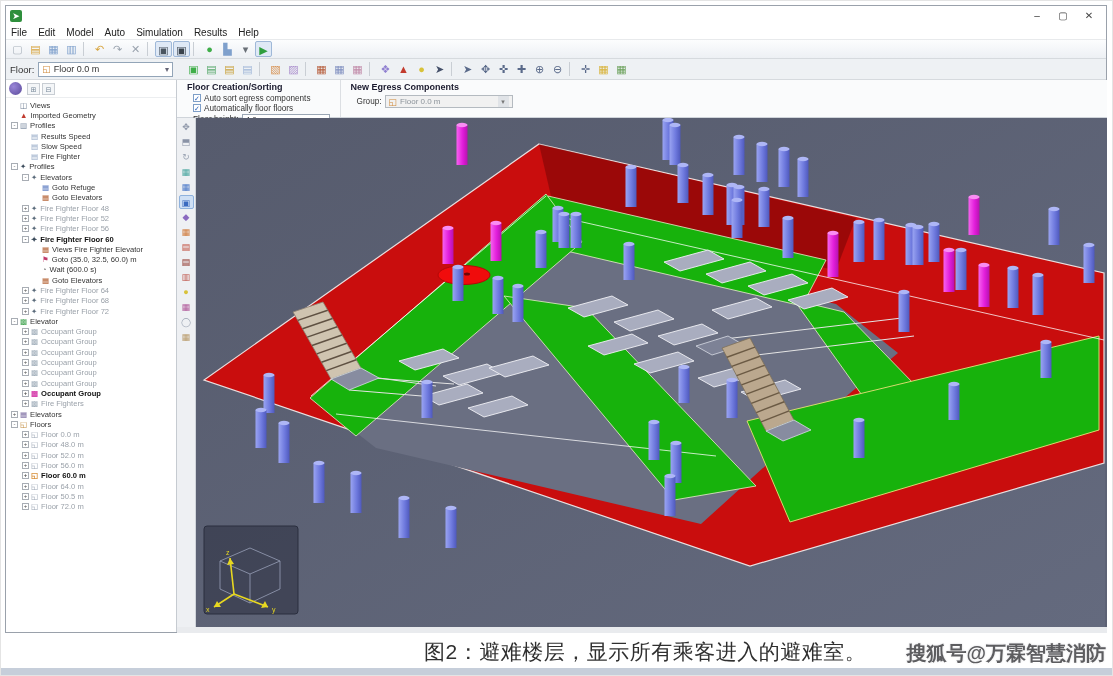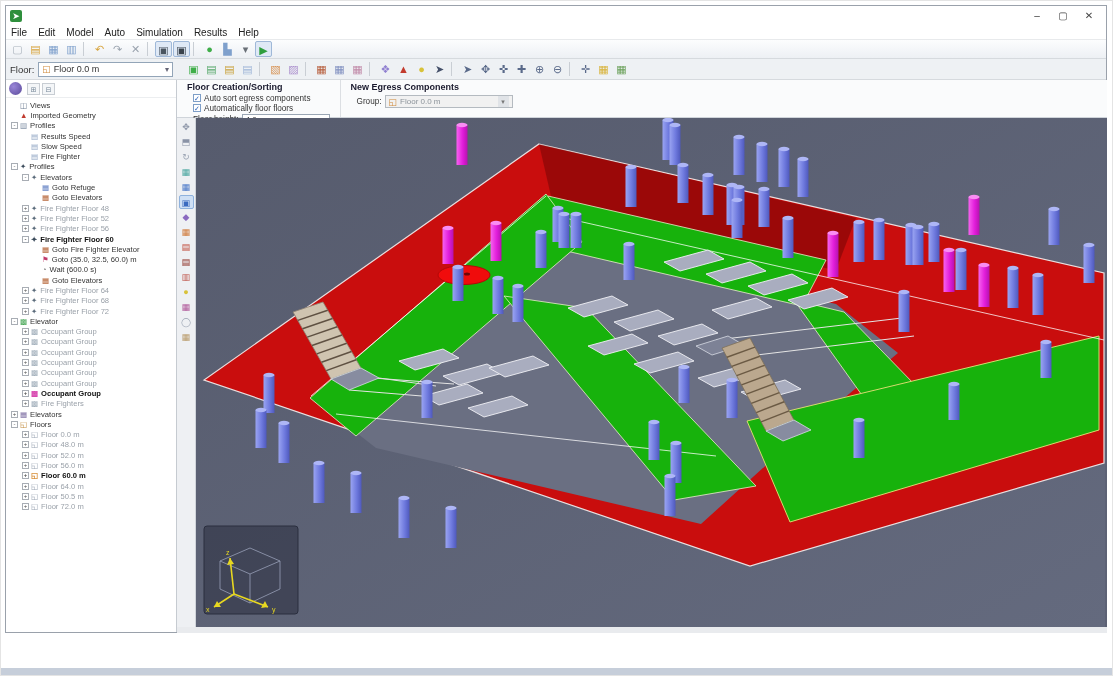--- a/index.html
+++ b/index.html
@@ -227,21 +227,21 @@
             <span>Fire Fighter Floor 56</span>
           </div>
           <div class="trow bold" style="padding-left: 16px;">
             <span class="texp">-</span>
             <span class="tico" style="color: rgb(58, 74, 90);">✦</span>
             <span>Fire Fighter Floor 60</span>
           </div>
           <div class="trow" style="padding-left: 27px;">
             <span style="width: 9px; flex: 0 0 auto;"></span>
             <span class="tico" style="color: rgb(176, 90, 42);">▦</span>
-            <span>Goto Fire Fighter Elevator</span>
+            <span>Views Fire Fighter Elevator</span>
           </div>
           <div class="trow" style="padding-left: 27px;">
             <span style="width: 9px; flex: 0 0 auto;"></span>
             <span class="tico" style="color: rgb(192, 58, 106);">⚑</span>
             <span>Goto (35.0, 32.5, 60.0) m</span>
           </div>
           <div class="trow" style="padding-left: 27px;">
             <span style="width: 9px; flex: 0 0 auto;"></span>
             <span class="tico" style="color: rgb(136, 136, 136);">◔</span>
             <span>Wait (600.0 s)</span>
@@ -740,14 +740,18 @@
           <polygon points="72,489 65,490 69,483" fill="#e8d820"></polygon>
           <text x="30" y="437" font-size="7" fill="#e8d820">z</text>
           <text x="10" y="494" font-size="7" fill="#e8d820">x</text>
           <text x="76" y="494" font-size="7" fill="#e8d820">y</text>
         </g>
       </svg>
     </div>
     <div id="vp-bottom"></div>
   </div>
 
+  <div id="caption-band">
+    <div id="caption">图2：避难楼层，显示所有乘客进入的避难室。</div>
+    <div id="watermark">搜狐号@万霖智慧消防</div>
+  </div>
   <div id="page-bottom-strip"></div>
 </div>
 
 </body></html>

